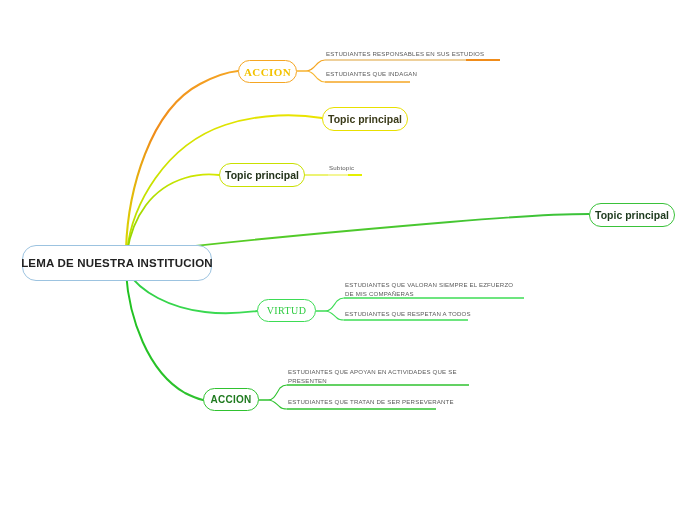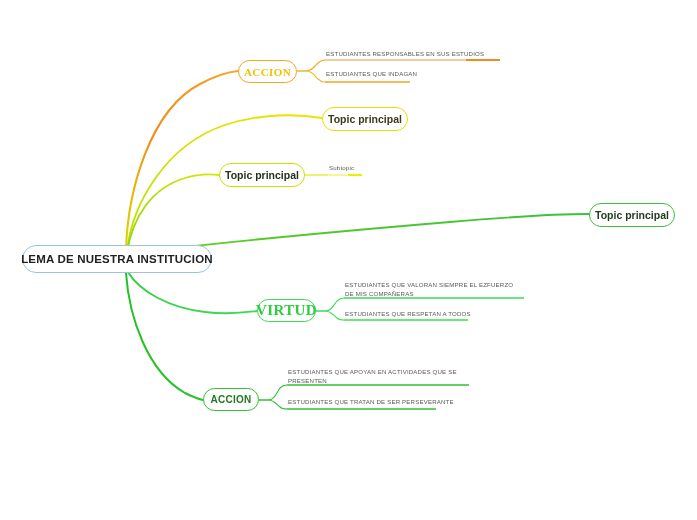--- a/index.html
+++ b/index.html
@@ -10,21 +10,21 @@
     overflow:hidden;
     position:relative;
   }
   #canvas{position:absolute;inset:0;width:697px;height:520px;}
   .svg-layer{position:absolute;left:0;top:0;width:697px;height:520px;}
 
   .node{position:absolute;box-sizing:border-box;display:flex;align-items:center;justify-content:center;}
 
   
   .central{
-    left:22px;top:245px;width:190px;height:28px;
+    left:22px;top:245px;width:190px;height:36px;
     border:1.5px solid #9cc3e0;
     border-radius:14px;
     background:#ffffff;
     font-weight:bold;font-size:11.5px;
     color:#222222;
     letter-spacing:0.2px;
     white-space:nowrap;
   }
 
   
@@ -57,21 +57,21 @@
     left:589px;top:203px;width:86px;height:24px;
     border-color:#3ac23a;
     color:#1d3a1d;
     font-weight:bold;font-size:10.5px;
   }
   .pill-virtud{
     left:257px;top:299px;width:59px;height:23px;
     border-color:#3ddc55;
     color:#2ecc40;
     font-family:"Liberation Serif", serif;
-    font-weight:bold;font-size:15px;letter-spacing:0.4px;
+    font-weight:normal;font-size:10px;letter-spacing:0.4px;
   }
   .pill-accion-bottom{
     left:203px;top:388px;width:56px;height:23px;
     border-color:#2fc22f;
     color:#1f7a1f;
     font-weight:bold;font-size:10px;letter-spacing:0.3px;
   }
 
   
   .leaf{

